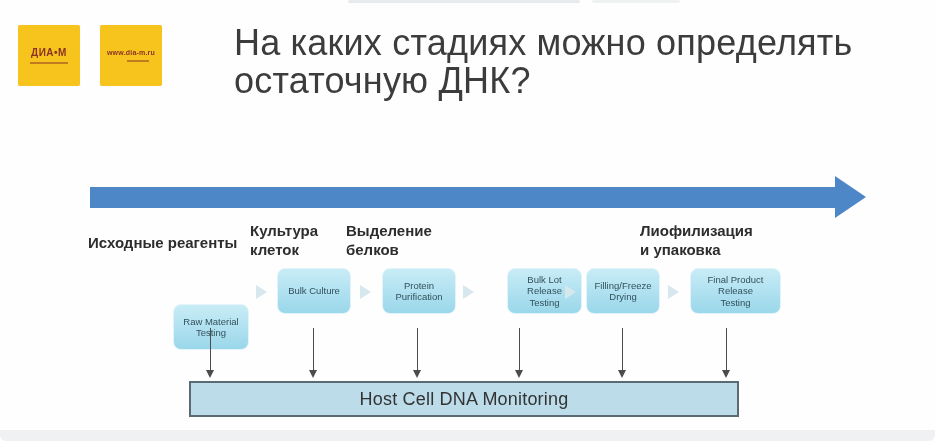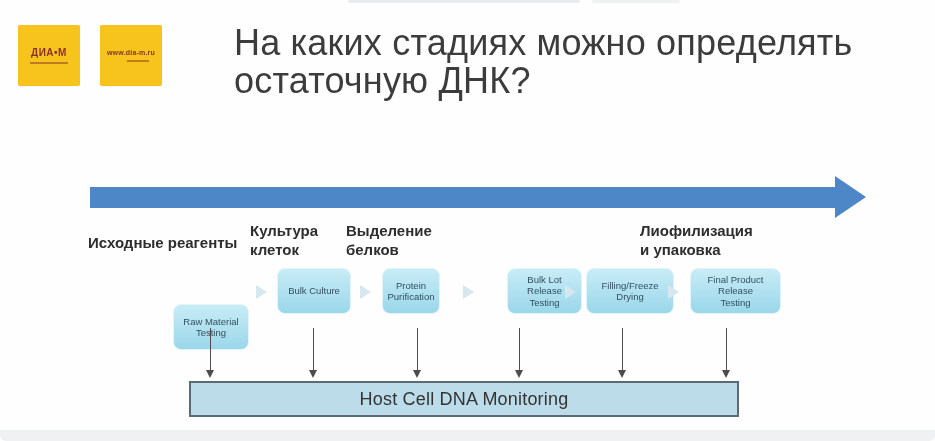--- a/index.html
+++ b/index.html
@@ -62,23 +62,23 @@
   
   .stage-box{
     position:absolute;top:268px;height:46px;border-radius:8px;
     background:linear-gradient(180deg,var(--box-fill-top,#c8ecf6) 0%,var(--box-fill-bottom,#9ad7ea) 100%);
     border:1px solid #e2f4fa;box-sizing:border-box;
     display:flex;align-items:center;justify-content:center;text-align:center;
     font-size:9.5px;line-height:1.2;color:#33505c;white-space:pre-line;
   }
   .sb1{left:173px;width:76px;margin-top:36px;}
   .sb2{left:277px;width:74px;}
-  .sb3{left:382px;width:58px;}
+  .sb3{left:382px;width:74px;}
   .sb4{left:483px;width:75px;margin-left:24px;}
-  .sb5{left:586px;width:88px;}
+  .sb5{left:586px;width:74px;}
   .sb6{left:690px;width:91px;}
 
   
   .chevron{
     position:absolute;top:285px;width:0;height:0;
     border-top:7px solid transparent;border-bottom:7px solid transparent;
     border-left:11px solid #d7e7ee;
   }
   .c1{left:256px;}.c2{left:360px;}.c3{left:463px;}.c4{left:565px;}.c5{left:668px;}
 

